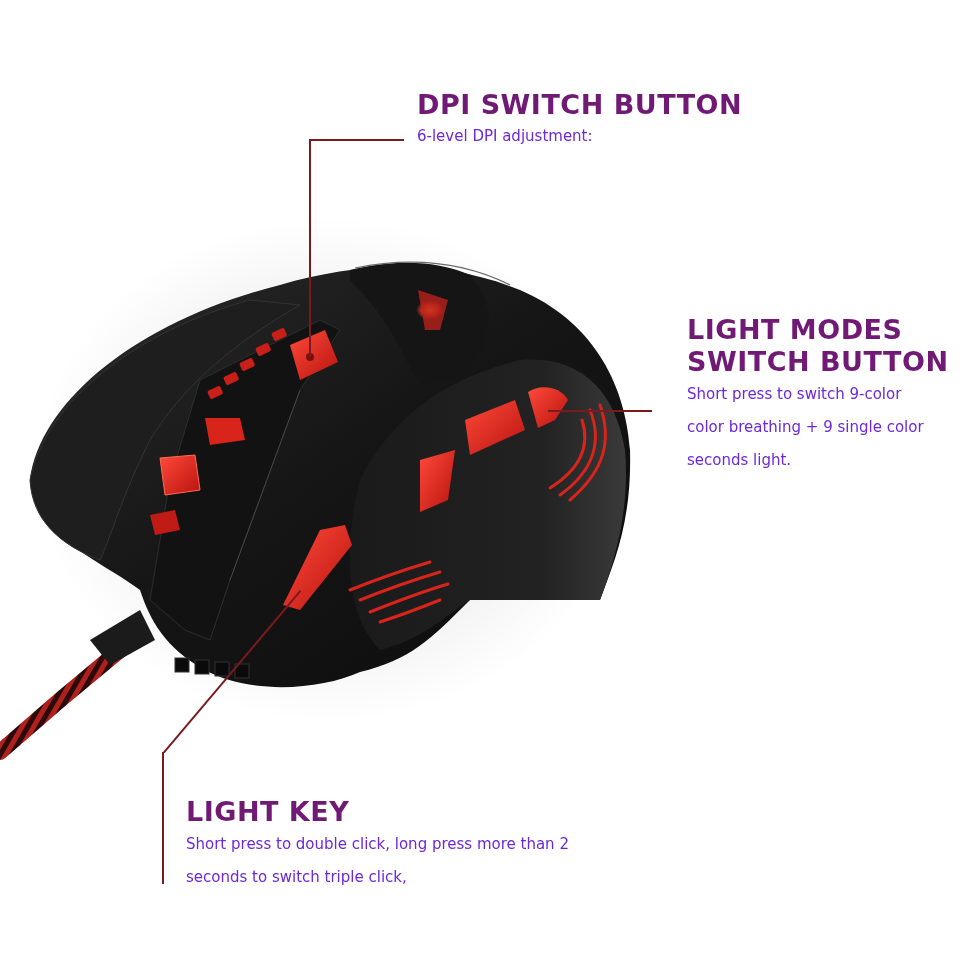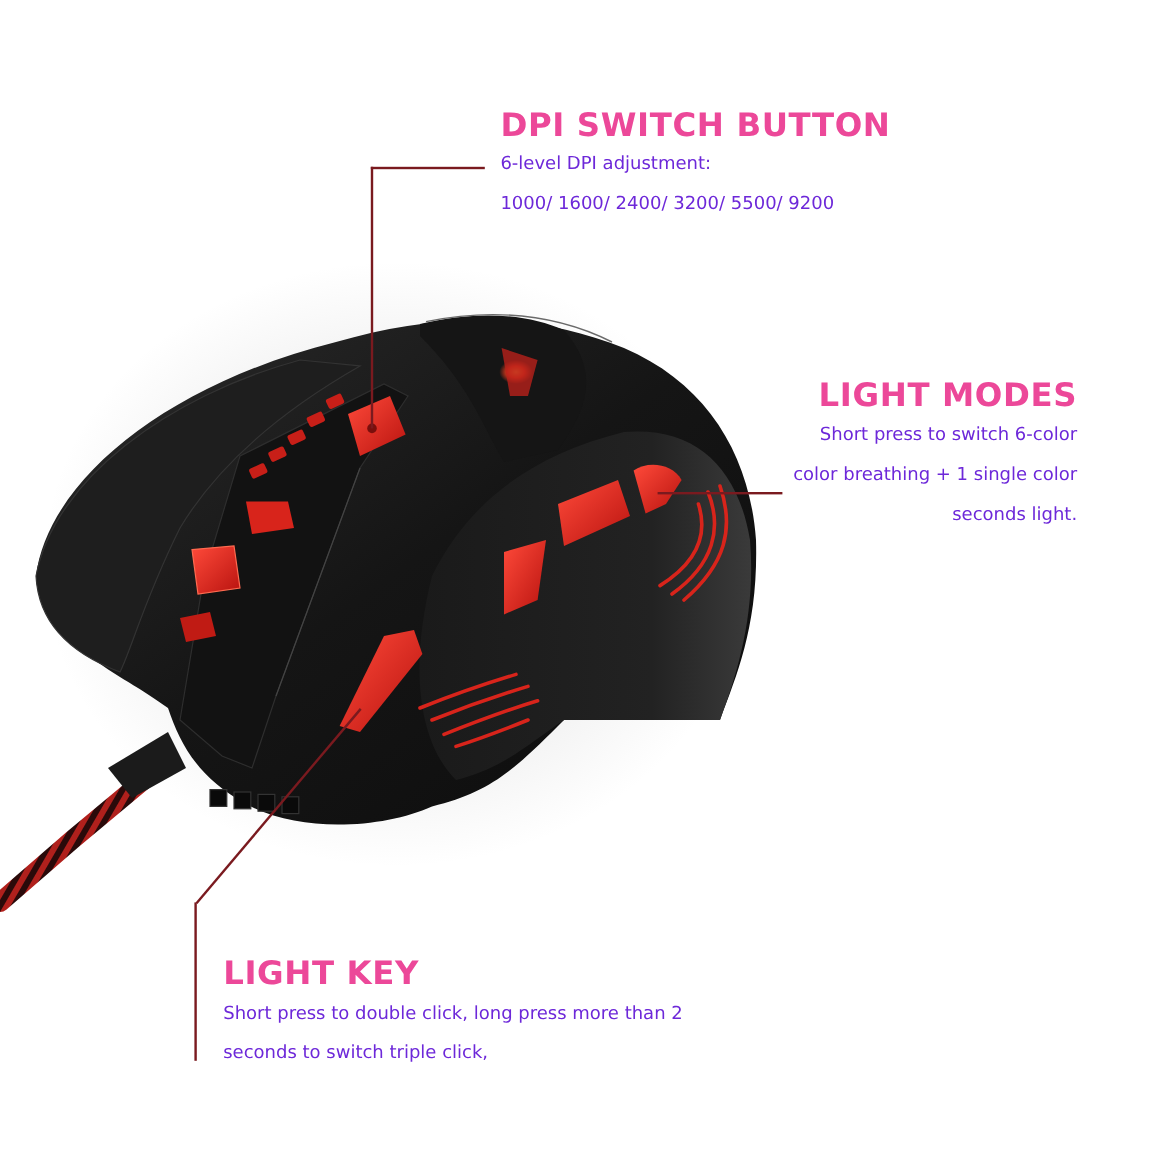--- a/index.html
+++ b/index.html
@@ -10,21 +10,21 @@
   }
   .bg-shade {
     position: absolute; left: 0; top: 0; width: 980px; height: 980px;
     background:
       radial-gradient(ellipse 420px 360px at 330px 470px, rgba(150,150,150,0.35), rgba(255,255,255,0) 70%);
   }
   #mouse { position: absolute; left: 0; top: 0; width: 980px; height: 980px; }
   .leader { position: absolute; background: #7a1a1f; }
   .callout { position: absolute; }
   .callout-title {
-    color: #ec4899; font-weight: bold; letter-spacing: 0.5px;
+    color: #701a75; font-weight: bold; letter-spacing: 0.5px;
     font-size: 27px; line-height: 32px; margin: 0; white-space: nowrap;
     font-family: "DejaVu Sans", sans-serif;
   }
   .callout-line {
     color: #6d28d9; font-size: 15px; line-height: 33px; margin: 0; white-space: nowrap;
     font-family: "DejaVu Sans", sans-serif; font-weight: normal;
     transform-origin: left center;
   }
 </style>
 </head>
@@ -124,27 +124,27 @@
 <div class="leader" style="left:309px; top:139px; width:1.5px; height:218px;"></div>
 
 <div class="leader" style="left:548px; top:410px; width:104px; height:1.5px;"></div>
 
 <div class="leader" style="left:163px; top:752px; width:212px; height:1.5px; transform-origin:0 0; transform:rotate(-49.8deg);"></div>
 <div class="leader" style="left:162px; top:752px; width:1.5px; height:132px;"></div>
 
 <div class="callout" style="left:417px; top:89px;">
   <p class="callout-title">DPI SWITCH BUTTON</p>
   <p class="callout-line" style="margin-top:-1px;">6-level DPI adjustment:</p>
-  <p class="callout-line">1000/ 1600/ 2400/ 3200/ 5500/ 9200</p>
 </div>
 
-<div class="callout" style="left:661px; top:314px;text-align:right;">
+<div class="callout" style="left:687px; top:314px;">
   <p class="callout-title">LIGHT MODES</p>
-  <p class="callout-line">Short press to switch 6-color</p>
-  <p class="callout-line">color breathing + 1 single color</p>
+  <p class="callout-title">SWITCH BUTTON</p>
+  <p class="callout-line">Short press to switch 9-color</p>
+  <p class="callout-line">color breathing + 9 single color</p>
   <p class="callout-line">seconds light.</p>
 </div>
 
 <div class="callout" style="left:186px; top:796px;">
   <p class="callout-title">LIGHT KEY</p>
   <p class="callout-line">Short press to double click, long press more than 2</p>
   <p class="callout-line">seconds to switch triple click,</p>
 </div>
 
 </body></html>

